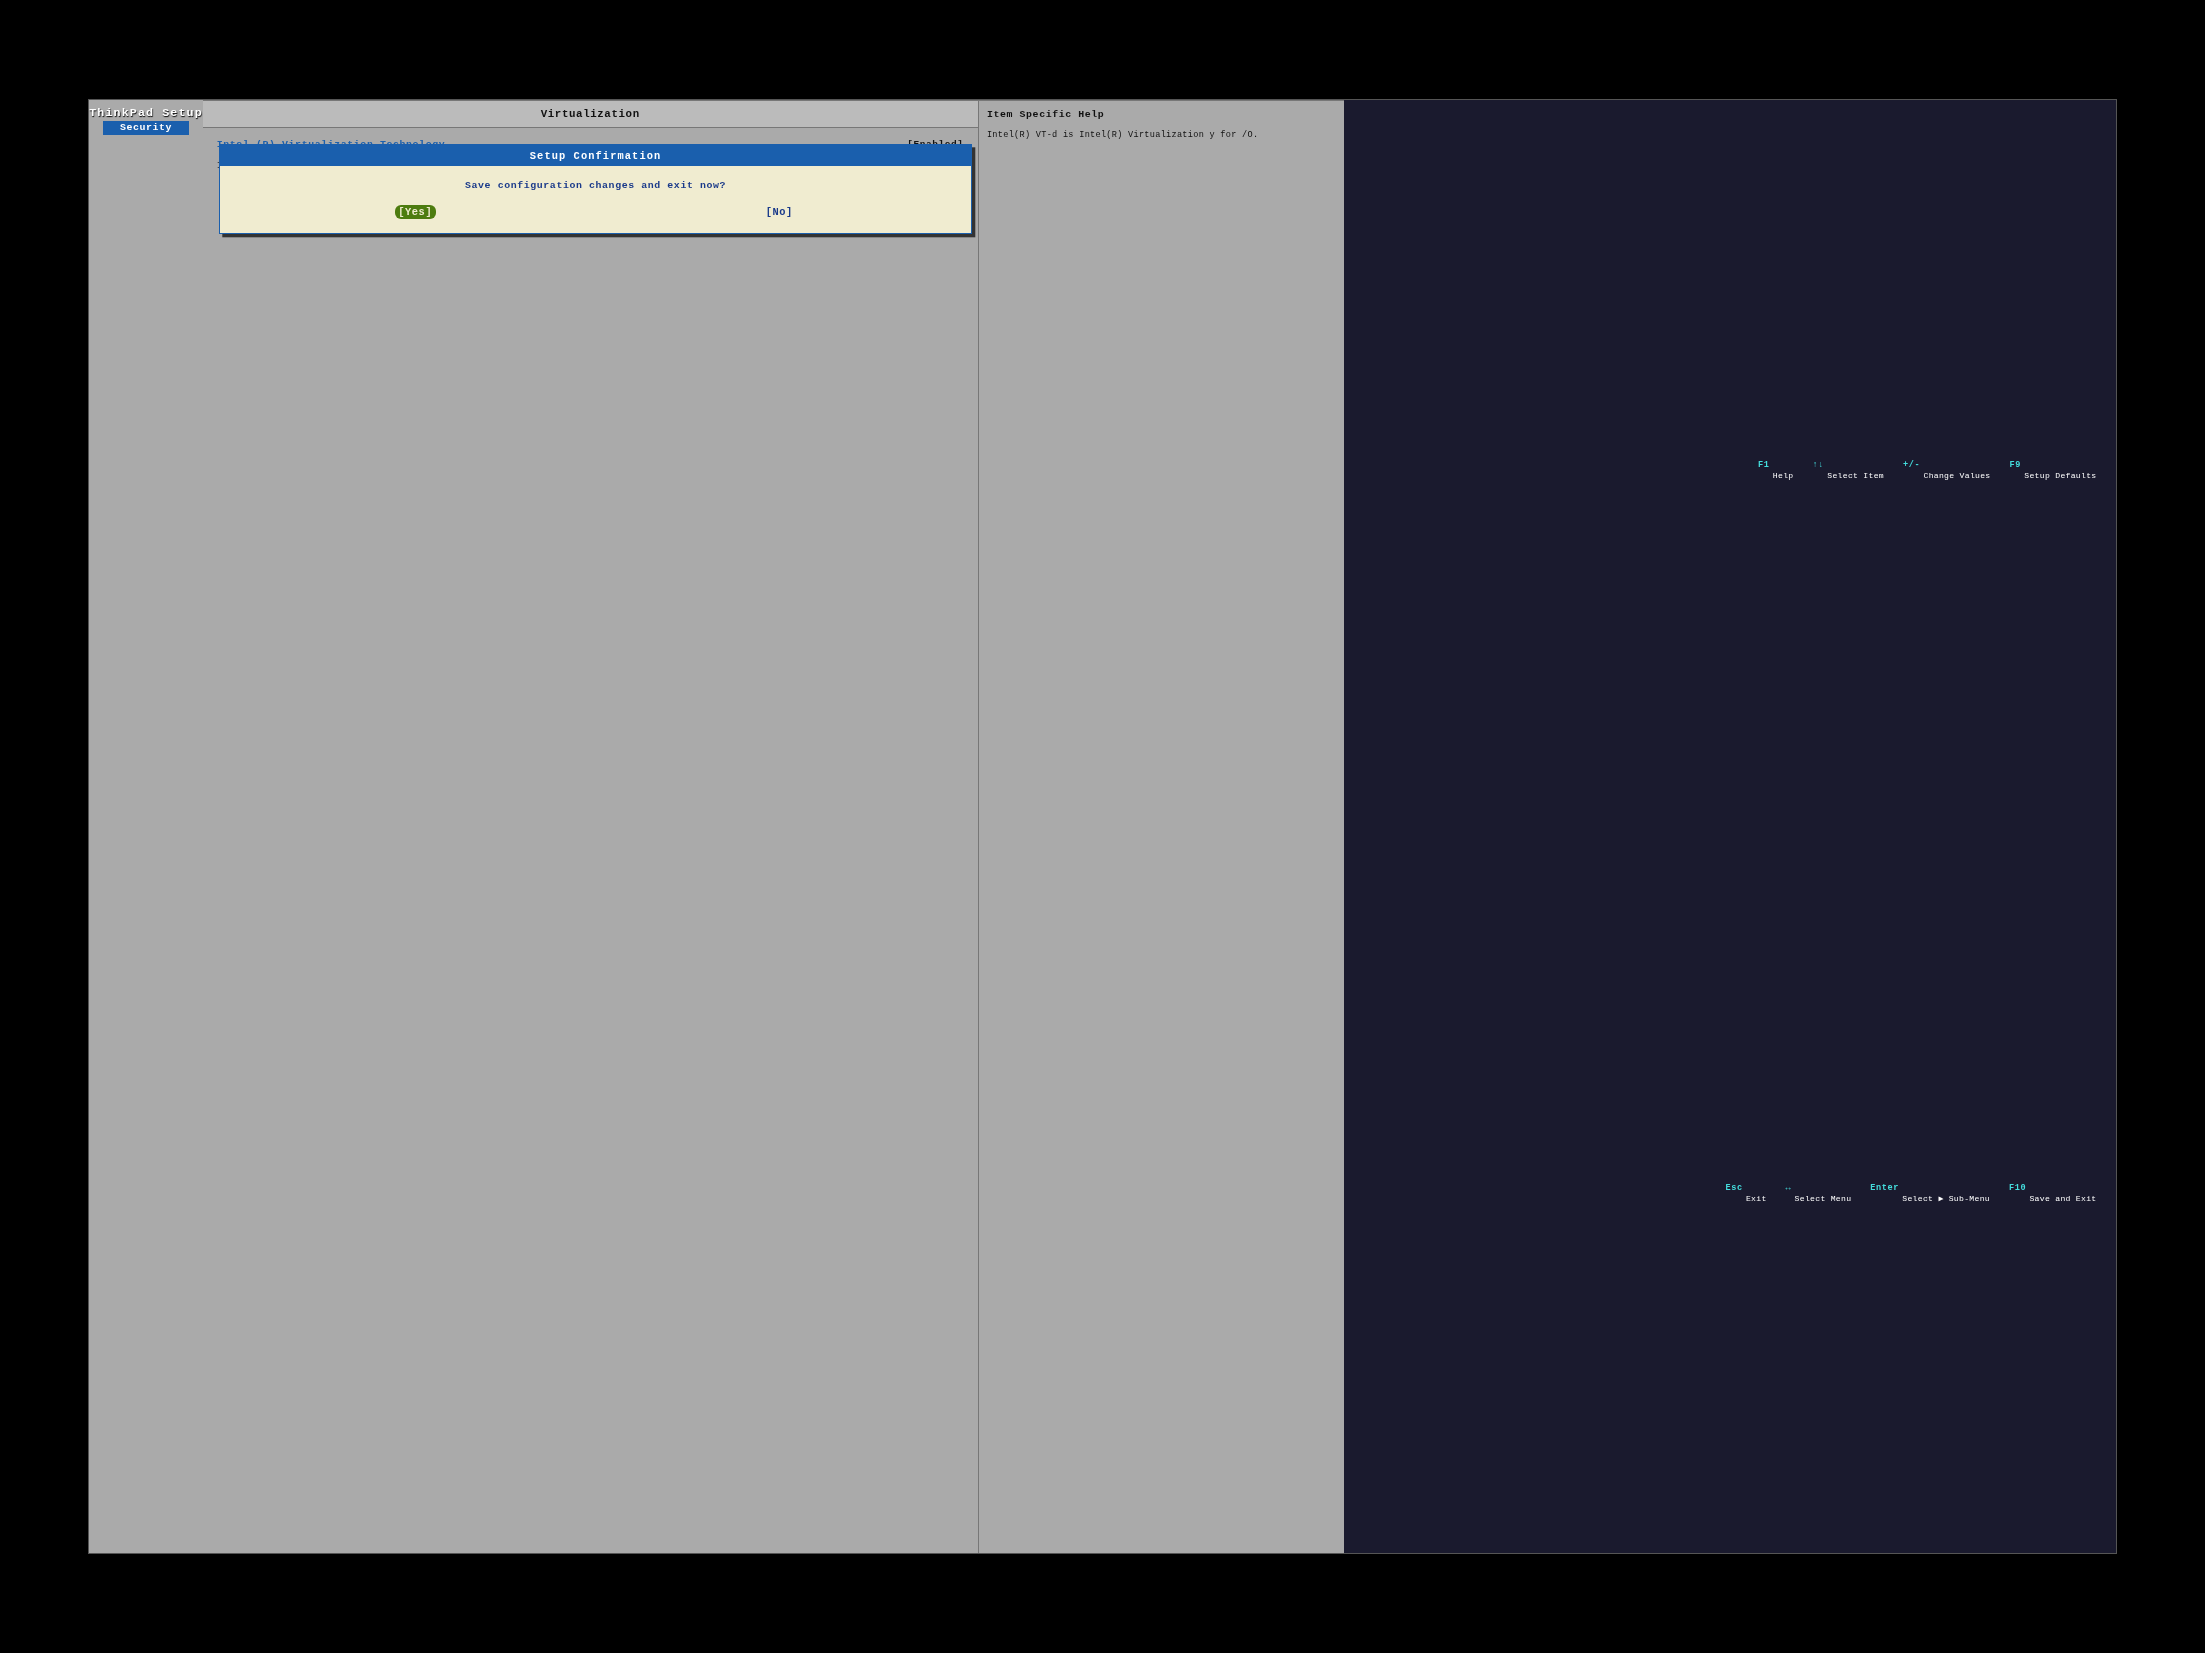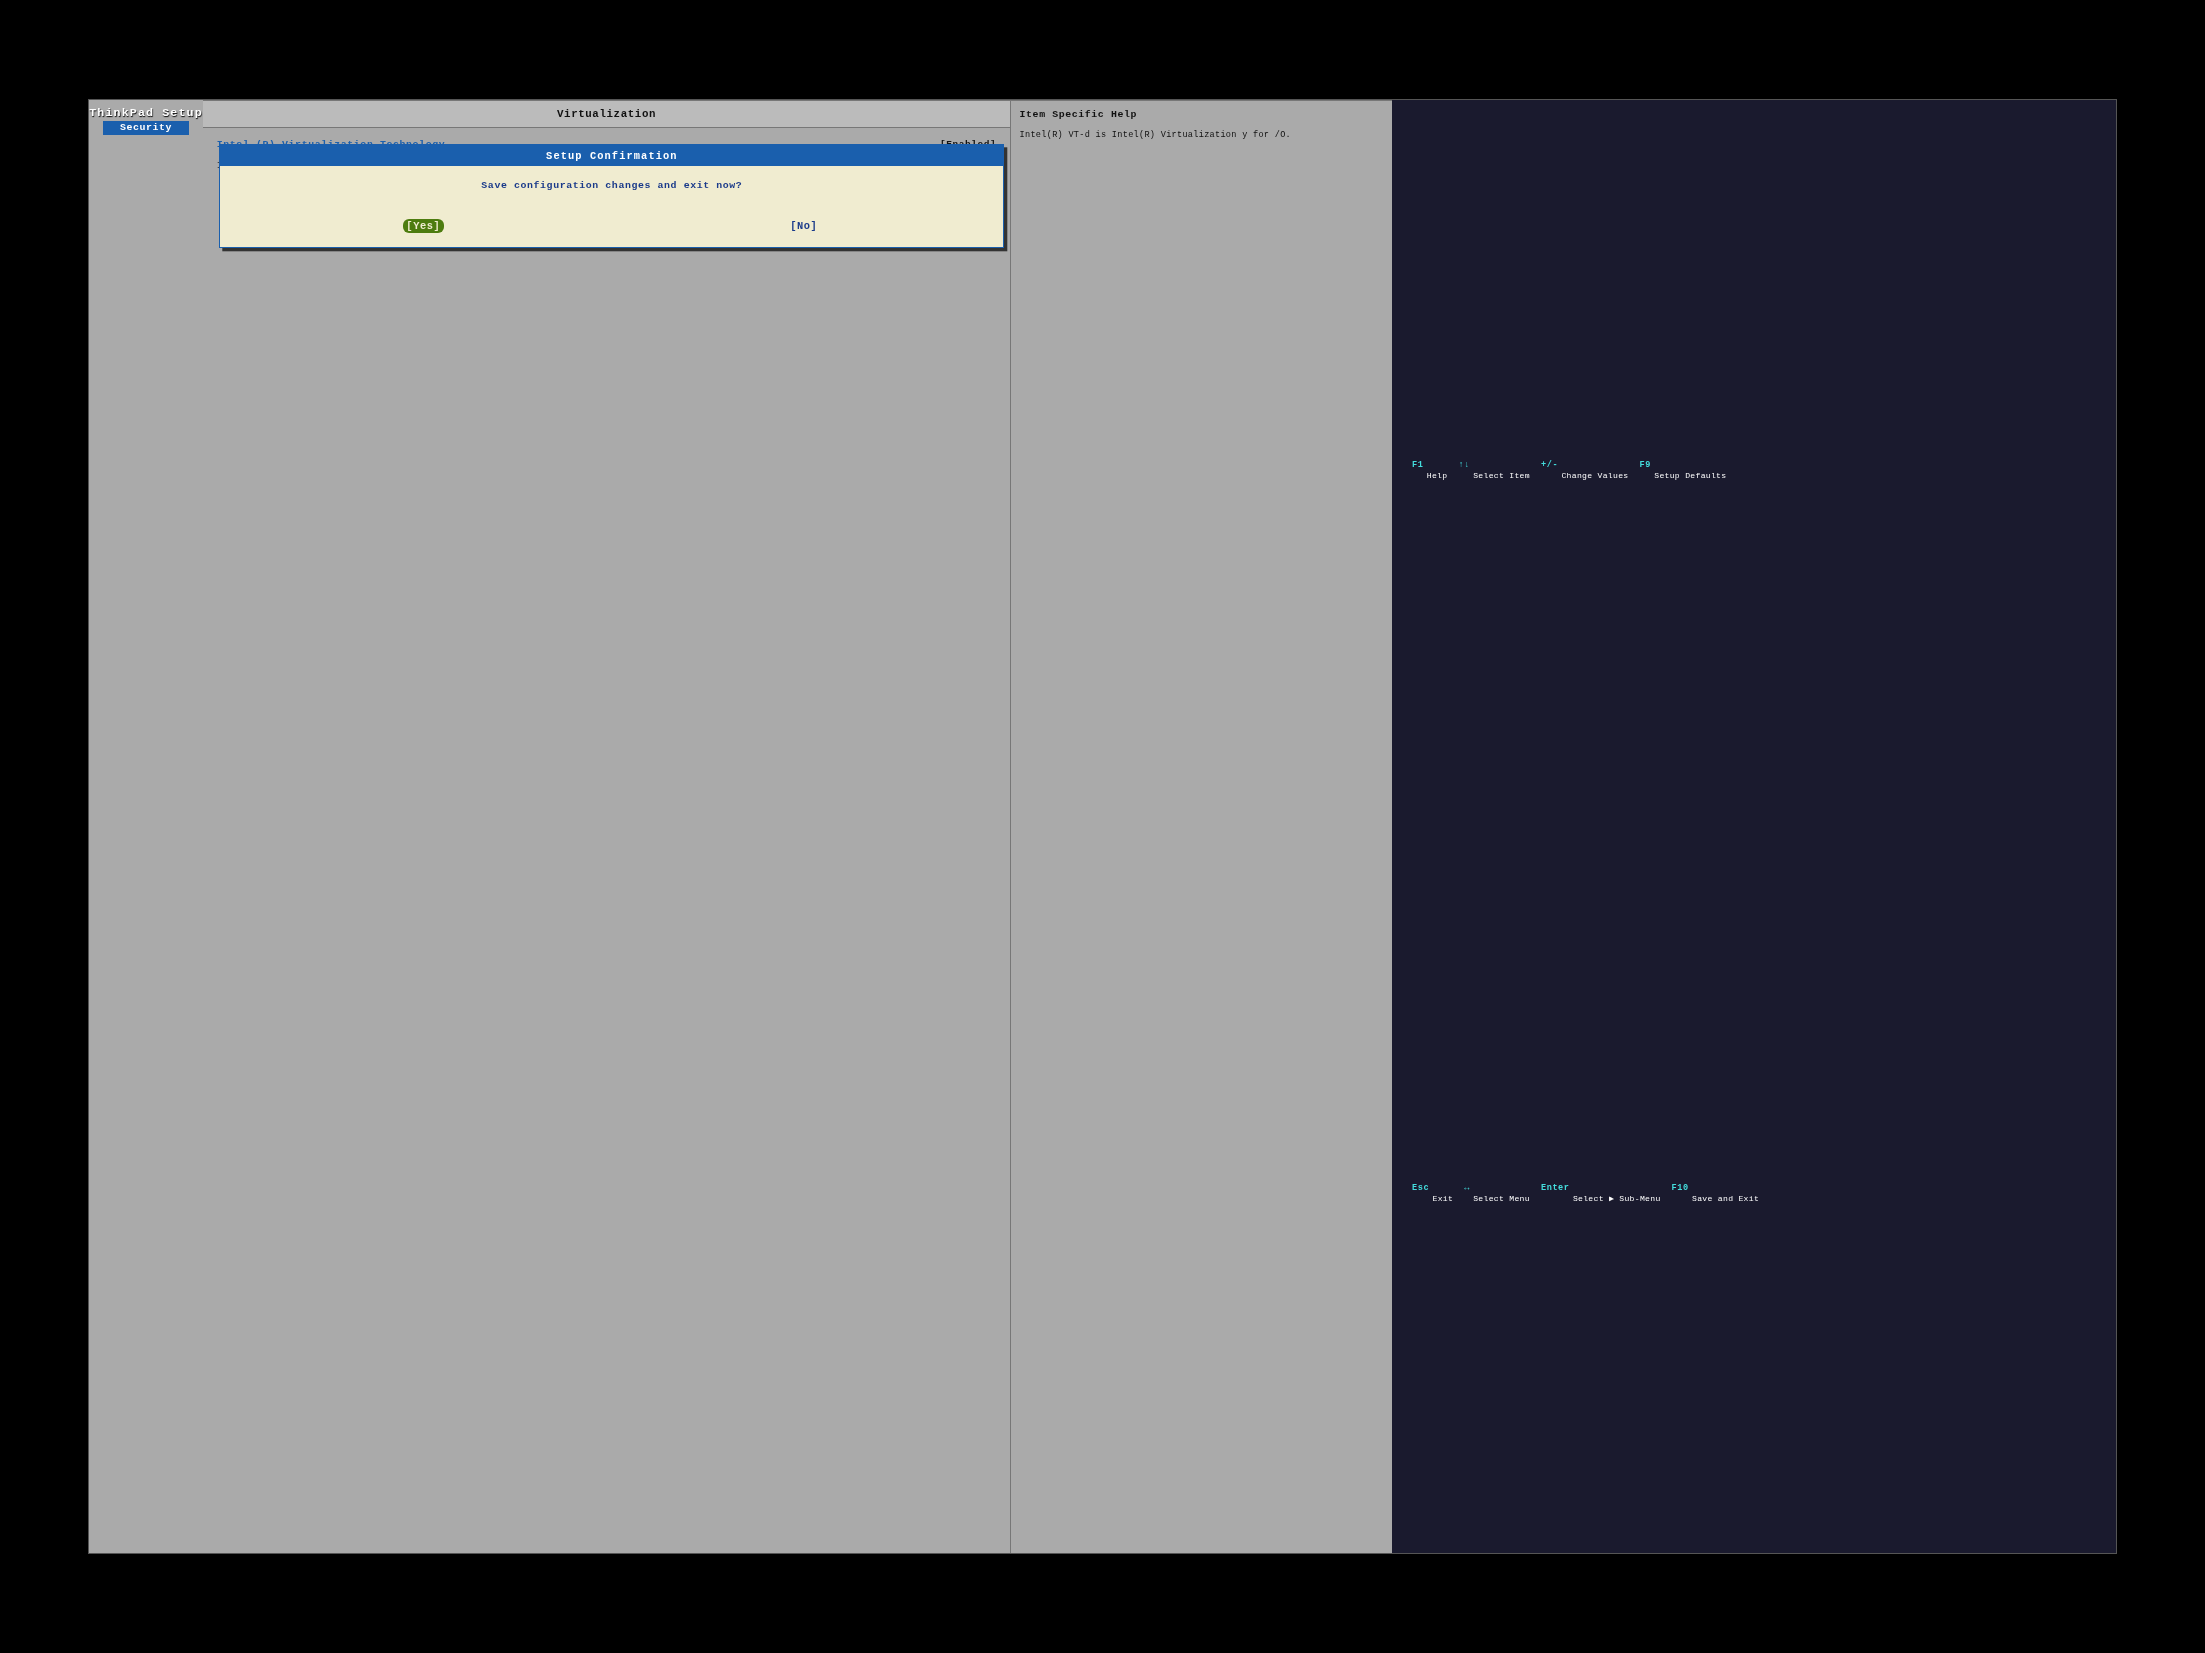--- a/index.html
+++ b/index.html
@@ -140,21 +140,21 @@
       padding: 14px 11px;
       background: #f0ecd0;
     }
 
     .dialog-message {
       text-align: center;
       color: #1a3a8a;
       font-size: 1.1em;
       font-weight: bold;
       letter-spacing: 0.6px;
-      margin-bottom: 28px;
+      margin-bottom: 14px;
     }
 
     .dialog-buttons {
       display: flex;
       justify-content: space-around;
       align-items: center;
     }
 
     .dialog-btn {
       font-family: 'Courier New', Courier, monospace;
@@ -222,23 +222,23 @@
     .status-desc {
       color: #fff;
       font-size: 0.9em;
       letter-spacing: 0.3px;
       margin-top: 21px;
     }
 
     .status-bar-row {
       display: flex;
       width: 100%;
-      justify-content: flex-start;
-      align-items: center;
-      gap: 0;
+      justify-content: flex-end;
+      align-items: center;
+      gap: 8px;
       padding-left: 12px;
     }
 
     .status-bar-row + .status-bar-row {
       margin-top: 2.2px;
     }
   </style>
 </head>
 <body>
 

